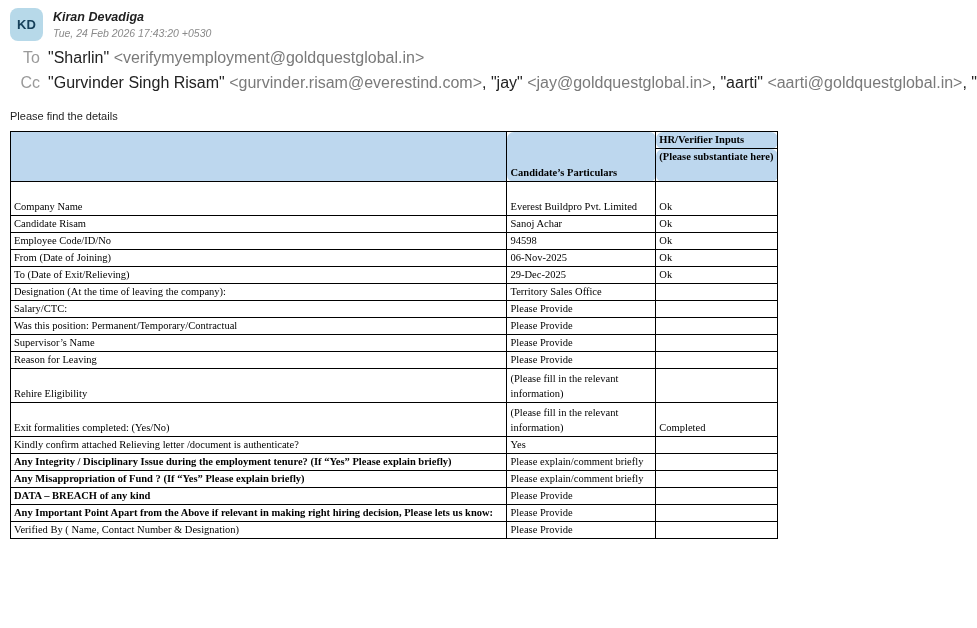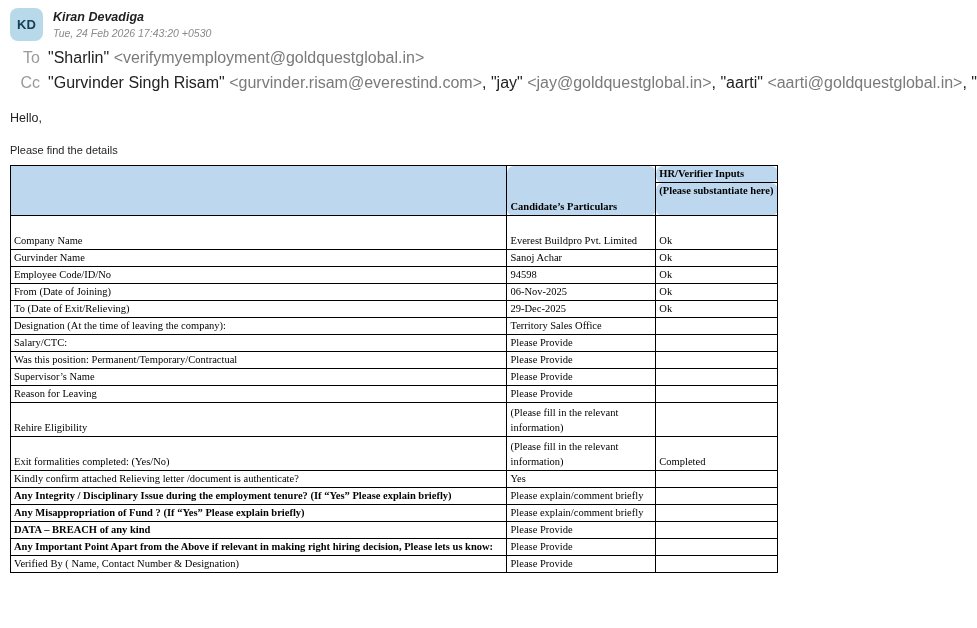--- a/index.html
+++ b/index.html
@@ -78,42 +78,41 @@
   <div class="rcpt-row" style="">
     <div class="rcpt-label">Cc</div>
     <div class="rcpt-list">
       <span><span class="rcpt-name">"Gurvinder Singh Risam"</span> <span class="rcpt-addr">&lt;gurvinder.risam@everestind.com&gt;</span></span><span>, </span>
       <span><span class="rcpt-name">"jay"</span> <span class="rcpt-addr">&lt;jay@goldquestglobal.in&gt;</span></span><span>, </span>
       <span><span class="rcpt-name">"aarti"</span> <span class="rcpt-addr">&lt;aarti@goldquestglobal.in&gt;</span></span><span>, </span>
       <span><span class="rcpt-name">"Vaibhav Garg"</span> <span class="rcpt-addr">&lt;Vaibhav.Garg@everestind.com&gt;</span></span><span></span>
     </div>
   </div>
 
-  <div class="greeting">Hello,</div>
   <div class="intro">Please find the details</div>
 
   <table class="details">
 
     <tbody>
         <tr class="hdr1">
       <td class="c1 hdr-bg" rowspan="2"></td>
       <td class="c2 hdr-bg bold" rowspan="2">Candidate’s Particulars</td>
       <td class="c3 hdr-bg bold">HR/Verifier Inputs</td>
     </tr>
     <tr class="hdr2">
       <td class="c3 hdr-bg bold" style="vertical-align:top;">(Please substantiate here)</td>
     </tr>
 
     <tr class="h2">
       <td class="c1 label-cell">Company Name</td>
       <td class="c2">Everest Buildpro Pvt. Limited</td>
       <td class="c3">Ok</td>
     </tr>
     <tr class="h1">
-      <td class="c1 label-cell">Gurvinder Name</td>
+      <td class="c1 label-cell">Candidate Risam</td>
       <td class="c2">Sanoj Achar</td>
       <td class="c3">Ok</td>
     </tr>
     <tr class="h1">
       <td class="c1 label-cell">Employee Code/ID/No</td>
       <td class="c2">94598</td>
       <td class="c3">Ok</td>
     </tr>
     <tr class="h1">
       <td class="c1 label-cell">From (Date of Joining)</td>

